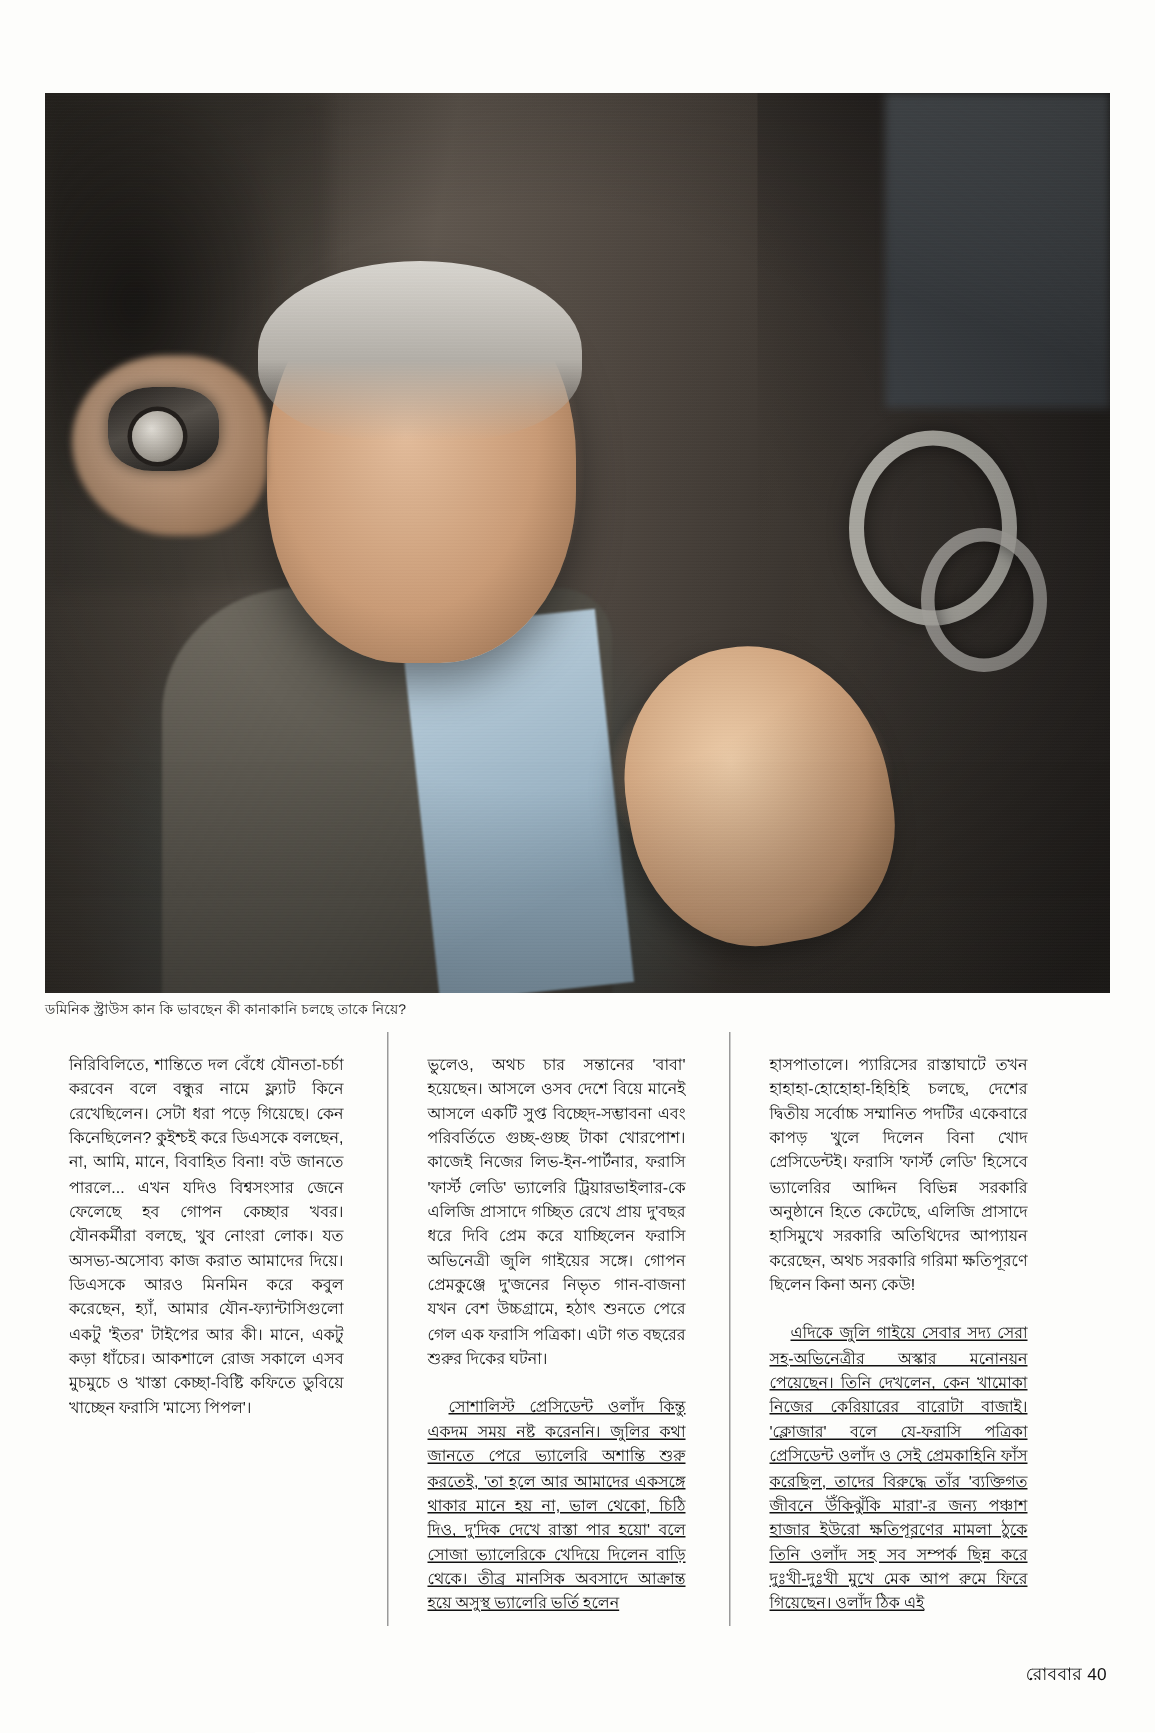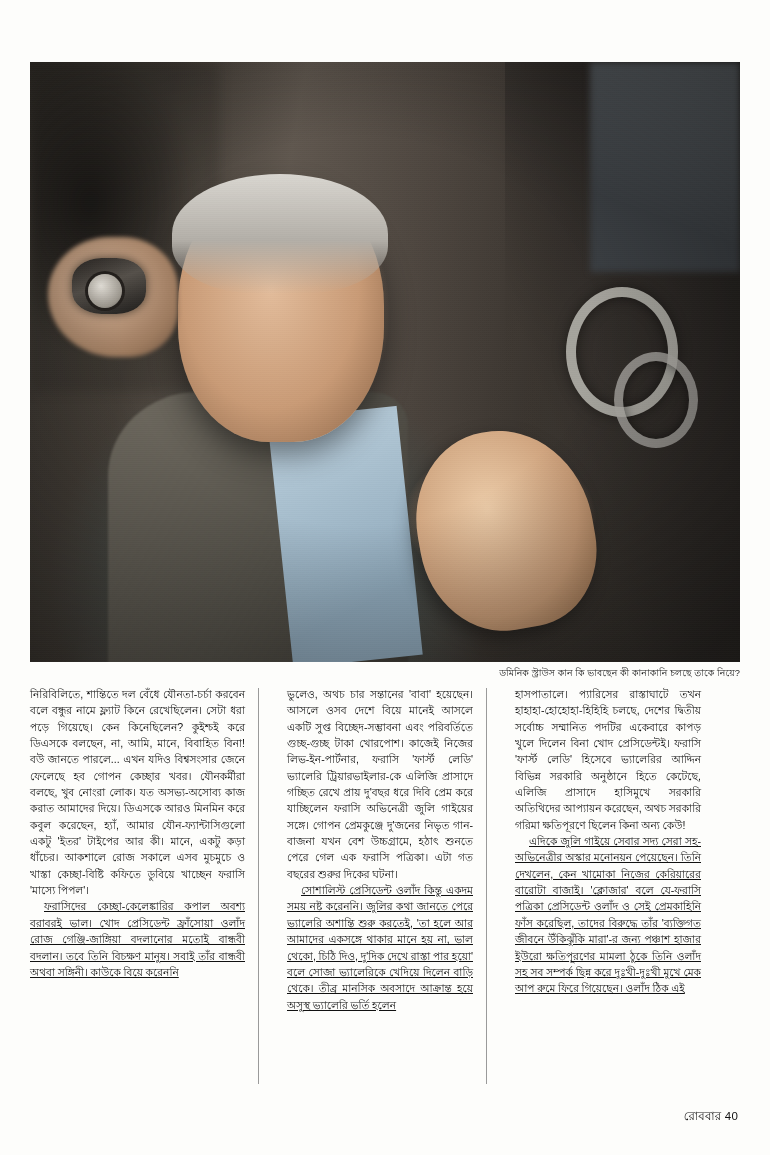--- a/index.html
+++ b/index.html
@@ -154,21 +154,20 @@
     background-image:
       repeating-linear-gradient(0deg, rgba(255,255,255,0.012) 0 1px, rgba(0,0,0,0.012) 1px 2px);
   }
 
   
   .caption {
     position: absolute;
     left: 30px;
     top: 666px;
     width: 710px;
-    text-align: right;
     font-size: 9.3px;
     color: #1a1a1a;
     letter-spacing: .1px;
   }
 
   
   .cols {
     position: absolute;
     left: 30px;
     top: 686px;
@@ -177,32 +176,32 @@
     display: flex;
     gap: 0;
   }
   .col {
     width: 228px;
     padding-right: 13px;
     box-sizing: border-box;
     position: relative;
   }
   .col + .col {
-    padding-left: 29px;
+    padding-left: 11px;
   }
   .col + .col::before {
     content: "";
     position: absolute;
     left: 0; top: 2px;
     width: 1px;
     height: 396px;
     background: #9a9a9a;
   }
   .col p {
-    margin: 0;
+    margin: 16px;
     font-size: 10.6px;
     line-height: 16.35px;
     color: #111;
     text-align: justify;
     text-justify: inter-word;
     word-spacing: -0.3px;
   }
   .col p + p {
     text-indent: 14px;
     text-decoration: underline;
@@ -241,21 +240,20 @@
       <div class="vignette"></div>
       <div class="grain"></div>
     </div>
   </div>
 
   <div class="caption">ডমিনিক স্ট্রাউস কান কি ভাবছেন কী কানাকানি চলছে তাকে নিয়ে?</div>
 
   <div class="cols">
     <div class="col">
       <p>নিরিবিলিতে, শান্তিতে দল বেঁধে যৌনতা-চর্চা করবেন বলে বন্ধুর নামে ফ্ল্যাট কিনে রেখেছিলেন। সেটা ধরা পড়ে গিয়েছে। কেন কিনেছিলেন? কুইশ্চই করে ডিএসকে বলছেন, না, আমি, মানে, বিবাহিত বিনা! বউ জানতে পারলে... এখন যদিও বিশ্বসংসার জেনে ফেলেছে হব গোপন কেচ্ছার খবর। যৌনকর্মীরা বলছে, খুব নোংরা লোক। যত অসভ্য-অসোব্য কাজ করাত আমাদের দিয়ে। ডিএসকে আরও মিনমিন করে কবুল করেছেন, হ্যাঁ, আমার যৌন-ফ্যান্টাসিগুলো একটু 'ইতর' টাইপের আর কী। মানে, একটু কড়া ধাঁচের। আকশালে রোজ সকালে এসব মুচমুচে ও খাস্তা কেচ্ছা-বিষ্টি কফিতে ডুবিয়ে খাচ্ছেন ফরাসি 'মাস্যে পিপল'।</p>
-      <p>ফরাসিদের কেচ্ছা-কেলেঙ্কারির কপাল অবশ্য বরাবরই ভাল। খোদ প্রেসিডেন্ট ফ্রাঁসোয়া ওলাঁদ রোজ গেঞ্জি-জাঙ্গিয়া বদলানোর মতোই বান্ধবী বদলান। তবে তিনি বিচক্ষণ মানুষ। সবাই তাঁর বান্ধবী অথবা সঙ্গিনী। কাউকে বিয়ে করেননি</p>
     </div>
     <div class="col">
       <p>ভুলেও, অথচ চার সন্তানের 'বাবা' হয়েছেন। আসলে ওসব দেশে বিয়ে মানেই আসলে একটি সুপ্ত বিচ্ছেদ-সম্ভাবনা এবং পরিবর্তিতে গুচ্ছ-গুচ্ছ টাকা খোরপোশ। কাজেই নিজের লিভ-ইন-পার্টনার, ফরাসি 'ফার্স্ট লেডি' ভ্যালেরি ট্রিয়ারভাইলার-কে এলিজি প্রাসাদে গচ্ছিত রেখে প্রায় দু'বছর ধরে দিবি প্রেম করে যাচ্ছিলেন ফরাসি অভিনেত্রী জুলি গাইয়ের সঙ্গে। গোপন প্রেমকুঞ্জে দু'জনের নিভৃত গান-বাজনা যখন বেশ উচ্চগ্রামে, হঠাৎ শুনতে পেরে গেল এক ফরাসি পত্রিকা। এটা গত বছরের শুরুর দিকের ঘটনা।</p>
       <p>সোশালিস্ট প্রেসিডেন্ট ওলাঁদ কিন্তু একদম সময় নষ্ট করেননি। জুলির কথা জানতে পেরে ভ্যালেরি অশান্তি শুরু করতেই, 'তা হলে আর আমাদের একসঙ্গে থাকার মানে হয় না, ভাল থেকো, চিঠি দিও, দু'দিক দেখে রাস্তা পার হয়ো' বলে সোজা ভ্যালেরিকে খেদিয়ে দিলেন বাড়ি থেকে। তীব্র মানসিক অবসাদে আক্রান্ত হয়ে অসুস্থ ভ্যালেরি ভর্তি হলেন</p>
     </div>
     <div class="col">
       <p>হাসপাতালে। প্যারিসের রাস্তাঘাটে তখন হাহাহা-হোহোহা-হিহিহি চলছে, দেশের দ্বিতীয় সর্বোচ্চ সম্মানিত পদটির একেবারে কাপড় খুলে দিলেন বিনা খোদ প্রেসিডেন্টই। ফরাসি 'ফার্স্ট লেডি' হিসেবে ভ্যালেরির আদ্দিন বিভিন্ন সরকারি অনুষ্ঠানে হিতে কেটেছে, এলিজি প্রাসাদে হাসিমুখে সরকারি অতিথিদের আপ্যায়ন করেছেন, অথচ সরকারি গরিমা ক্ষতিপূরণে ছিলেন কিনা অন্য কেউ!</p>
       <p>এদিকে জুলি গাইয়ে সেবার সদ্য সেরা সহ-অভিনেত্রীর অস্কার মনোনয়ন পেয়েছেন। তিনি দেখলেন, কেন খামোকা নিজের কেরিয়ারের বারোটা বাজাই। 'ক্লোজার' বলে যে-ফরাসি পত্রিকা প্রেসিডেন্ট ওলাঁদ ও সেই প্রেমকাহিনি ফাঁস করেছিল, তাদের বিরুদ্ধে তাঁর 'ব্যক্তিগত জীবনে উঁকিঝুঁকি মারা'-র জন্য পঞ্চাশ হাজার ইউরো ক্ষতিপূরণের মামলা ঠুকে তিনি ওলাঁদ সহ সব সম্পর্ক ছিন্ন করে দুঃখী-দুঃখী মুখে মেক আপ রুমে ফিরে গিয়েছেন। ওলাঁদ ঠিক এই</p>
     </div>
   </div>

